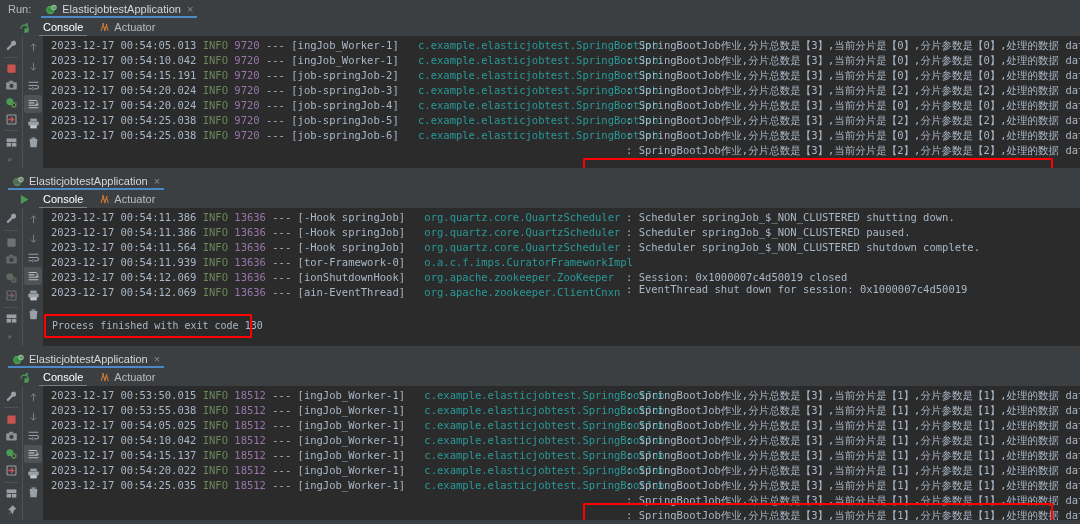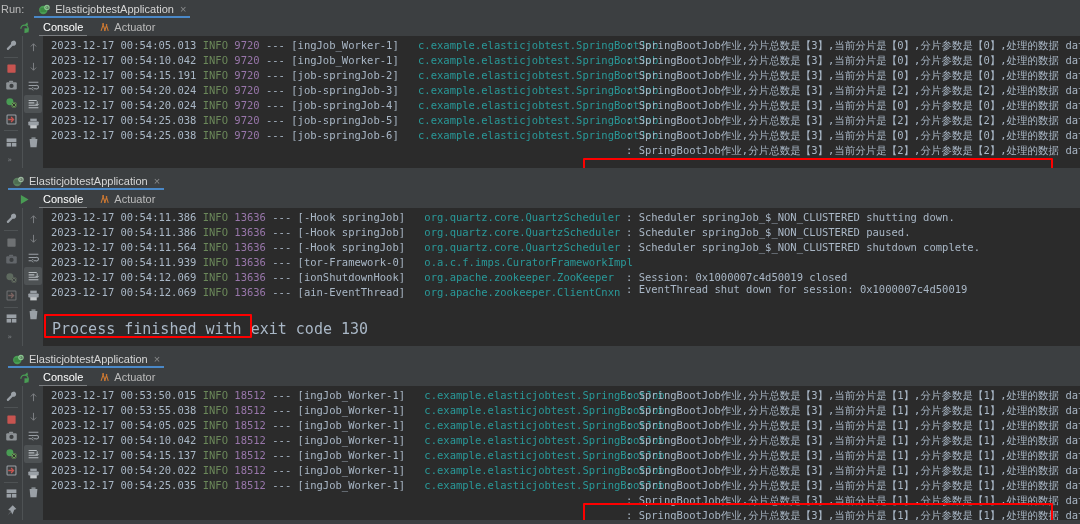--- a/index.html
+++ b/index.html
@@ -5,21 +5,21 @@
   html,body{margin:0;padding:0;background:#3c3f41;}
   body{
     width:1080px;height:524px;overflow:hidden;
     font-family:"Liberation Sans","DejaVu Sans",sans-serif;
     font-size:11px;color:#bbbbbb;
   }
   .app{position:relative;width:1080px;height:524px;background:#3c3f41;}
 
   
   .runbar{height:18px;background:#3c3f41;display:flex;align-items:center;position:relative;}
-  .runbar .runlabel{padding-left:1px;padding-right:10px;color:#bbbbbb;font-size:11px;}
+  .runbar .runlabel{padding-left:8px;padding-right:10px;color:#bbbbbb;font-size:11px;}
   .runtab{
     display:flex;align-items:center;height:18px;padding:0 4px 0 4px;
     position:relative;
   }
   .runtab .tabtxt{color:#d6d6d6;font-size:11px;padding:0 6px 0 4px;}
   .runtab .closex{color:#888a8c;font-size:11px;line-height:1;}
   .runtab .underline{position:absolute;left:0;right:0;bottom:0;height:2px;background:#4a88c7;}
 
   
   .paneltitle{height:18px;background:#3c3f41;display:flex;align-items:center;position:relative;}
@@ -61,21 +61,21 @@
   .c-pid{color:#9876aa;text-align:right;}
   .c-dash{color:#a9b7c6;}
   .c-thr{color:#a9b7c6;}
   .c-cls{color:#299999;margin-left:13px;}
   .msgcol{position:absolute;left:583px;white-space:nowrap;color:#a9b7c6;}
 
   .redbox{position:absolute;border:2px solid #fe0000;border-radius:1px;pointer-events:none;}
 
   .procline{
     position:absolute;color:#a9b7c6;
-    font-family:"DejaVu Sans Mono","Liberation Mono",monospace;font-size:15px;
+    font-family:"DejaVu Sans Mono","Liberation Mono",monospace;font-size:10px;
   }
 
   .divider{height:4px;background:#3c3f41;}
 
   svg{display:block;}
 </style>
 </head>
 <body>
 
 <div class="app">

